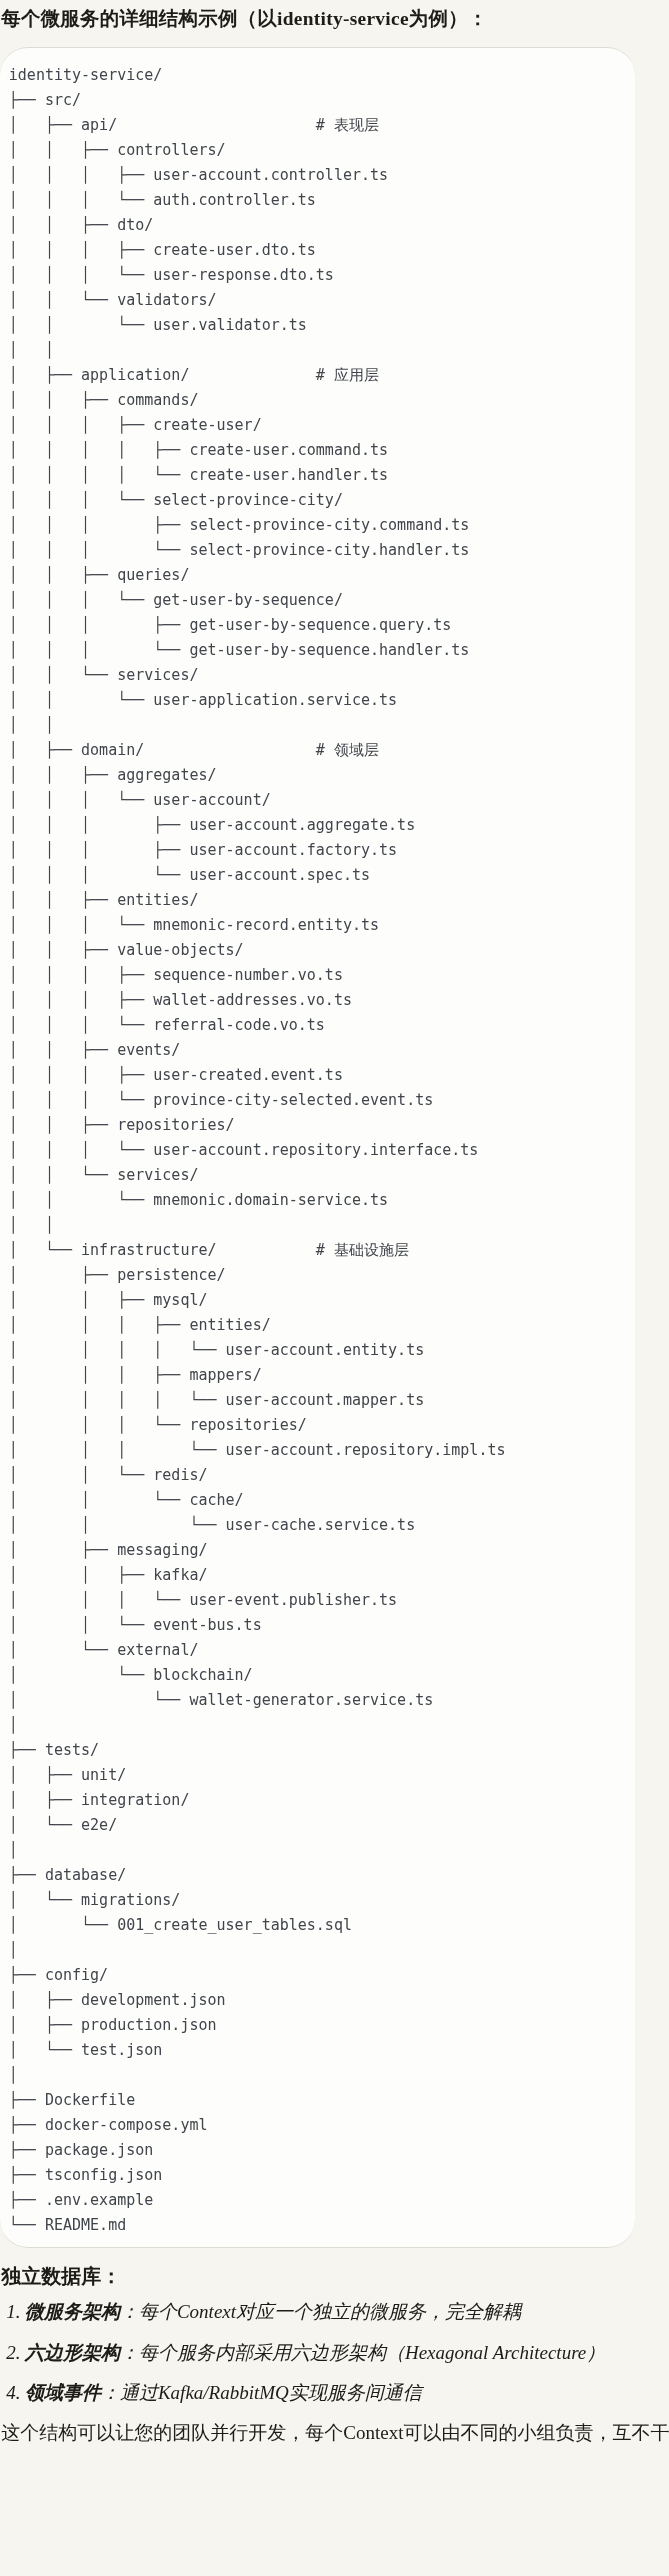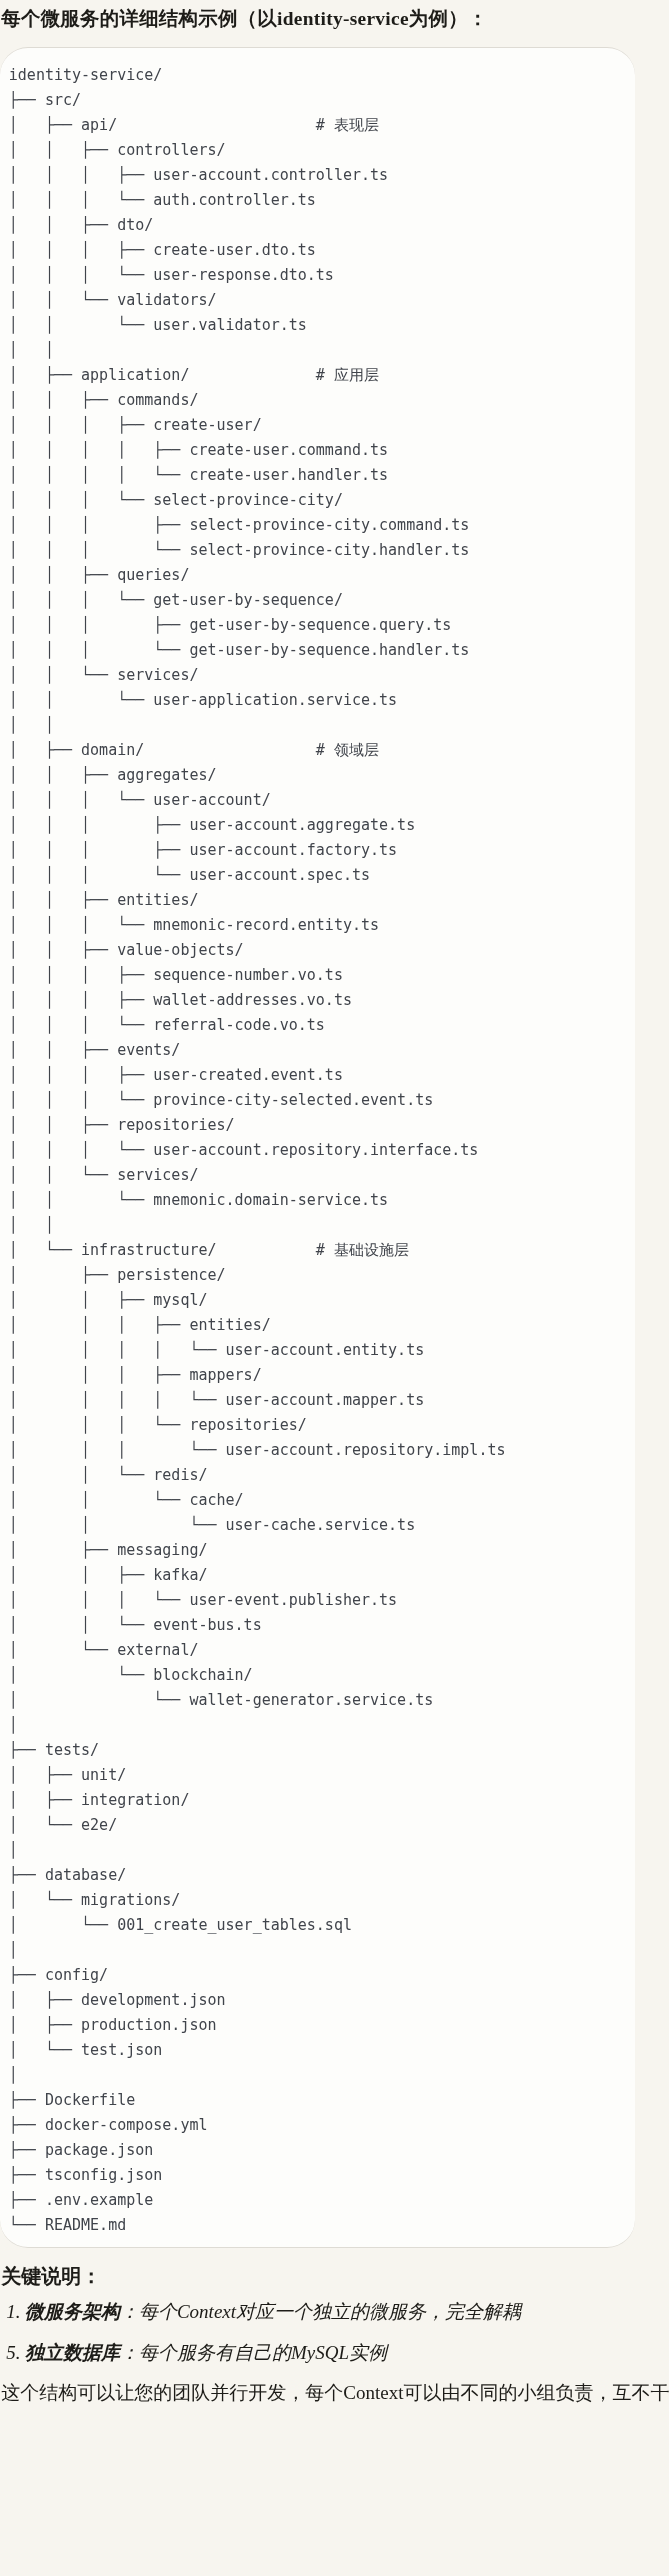--- a/index.html
+++ b/index.html
@@ -154,25 +154,26 @@
 │
 ├── Dockerfile
 ├── docker-compose.yml
 ├── package.json
 ├── tsconfig.json
 ├── .env.example
 └── README.md</pre>
 
   <section class="notes">
 
-    <h3 class="notes-heading">关键说明：</h3>
+    <h3 class="notes-heading">独立数据库：</h3>
 
     <div class="note-list">
       <div class="note-item"><span class="num">1.</span><strong>微服务架构</strong><span>：每个Context对应一个独立的微服务，完全解耦</span></div>
-      <div class="note-item"><span class="num">5.</span><strong>独立数据库</strong><span>：每个服务有自己的MySQL实例</span></div>
+      <div class="note-item"><span class="num">2.</span><strong>六边形架构</strong><span>：每个服务内部采用六边形架构（Hexagonal Architecture）</span></div>
+      <div class="note-item"><span class="num">4.</span><strong>领域事件</strong><span>：通过Kafka/RabbitMQ实现服务间通信</span></div>
     </div>
 
     <p class="footer-text">这个结构可以让您的团队并行开发，每个Context可以由不同的小组负责，互不干扰。</p>
 
   </section>
 
 </main>
 
 
 </body></html>

